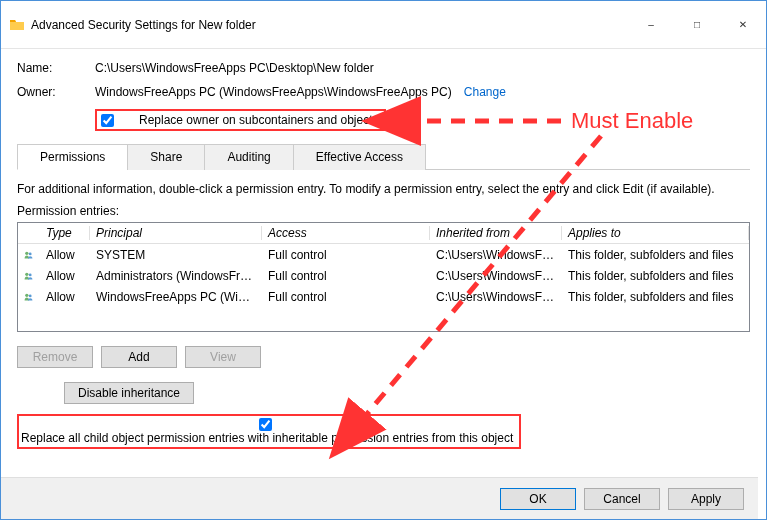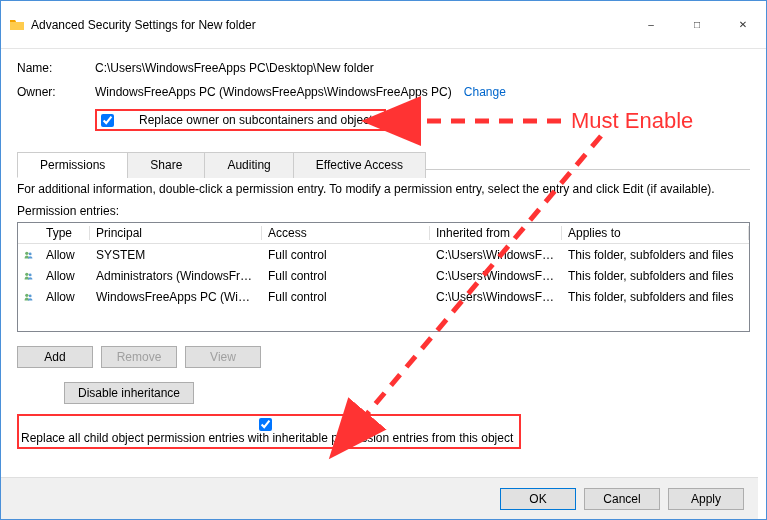--- a/index.html
+++ b/index.html
@@ -33,29 +33,29 @@
   .value { }
   .change-link { color: #0066cc; margin-left: 12px; cursor: pointer; }
   .owner-checkbox-wrap {
     display:inline-flex; align-items:center;
     border: 2px solid #f33; padding: 2px 6px 2px 2px;
     margin-left: 78px;
     gap: 20px;
   }
   input[type=checkbox] { margin: 0 5px 0 2px; }
   .tabs { display:flex; margin-top: 12px; border-bottom: 1px solid #ccc; }
-  .tab { padding: 5px 22px; border:1px solid #ccc; border-bottom:none; background:#f0f0f0; margin-right:-1px; position:relative; top:9px;}
+  .tab { padding: 5px 22px; border:1px solid #ccc; border-bottom:none; background:#f0f0f0; margin-right:-1px; position:relative; top:1px;}
   .tab.active { background:#fff; border-bottom:1px solid #fff;}
   .info-text { margin: 12px 0 8px 0; }
   .entries-label { margin-bottom: 4px; }
   .table-wrap { border:1px solid #828790; height: 110px; overflow:hidden; }
   .thead, .trow { display:flex; align-items:center; height:21px; }
   .thead { background:#fff; border-bottom:1px solid #e0e0e0; }
   .th, .td { padding: 0 6px; overflow:hidden; white-space:nowrap; text-overflow:ellipsis; border-right:1px solid transparent;}
-  .th { border-right:1px solid #e0e0e0; font-weight:normal;}
+  .th { border-right:1px solid #e0e0e0; font-weight:normal;font-style:italic;}
   .c-icon { width: 22px; flex:none; display:flex;align-items:center;justify-content:center;}
   .c-type { width: 50px; flex:none;}
   .c-principal { width: 172px; flex:none;}
   .c-access { width: 168px; flex:none;}
   .c-inherited { width: 132px; flex:none;}
   .c-applies { flex:1;}
   .user-icon { width:14px;height:14px; display:inline-block; }
   .btn-row { display:flex; gap:8px; margin-top: 14px; }
   .btn { min-width: 76px; height:22px; border:1px solid #adadad; background:#e1e1e1; font-size:12px; display:flex;align-items:center;justify-content:center; padding:0 12px;}
   .btn:disabled,.btn.disabled { color:#a0a0a0; }
@@ -171,22 +171,22 @@
           <div class="td c-type">Allow</div>
           <div class="td c-principal">WindowsFreeApps PC (Windo...</div>
           <div class="td c-access">Full control</div>
           <div class="td c-inherited">C:\Users\WindowsFree...</div>
           <div class="td c-applies">This folder, subfolders and files</div>
         </div>
       </div>
   </div>
 
   <div class="btn-row">
+    <button class="btn disabled" disabled="">Remove</button>
     <button class="btn">Add</button>
-    <button class="btn disabled" disabled="">Remove</button>
     <button class="btn disabled" disabled="">View</button>
   </div>
 
   <button class="btn disable-inh">Disable inheritance</button>
 
   <div class="replace-all-wrap">
     <input type="checkbox" checked="" style="">
     <span>Replace all child object permission entries with inheritable permission entries from this object</span>
   </div>
 

